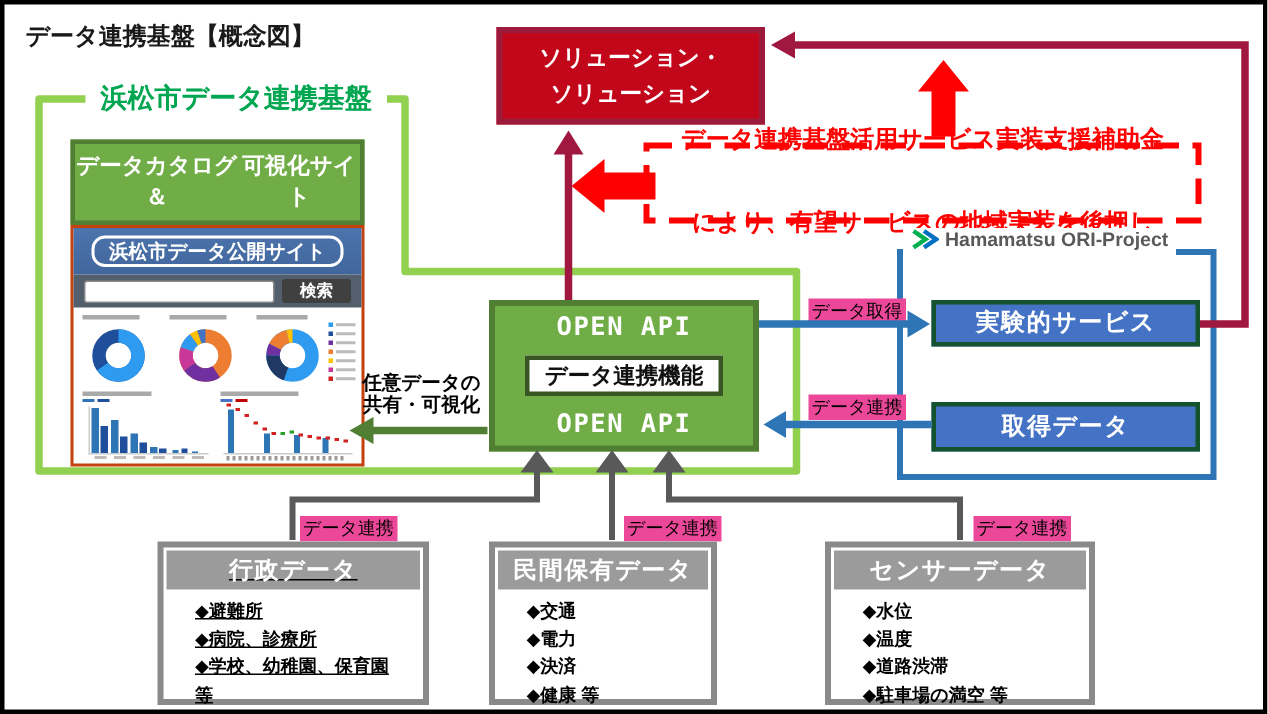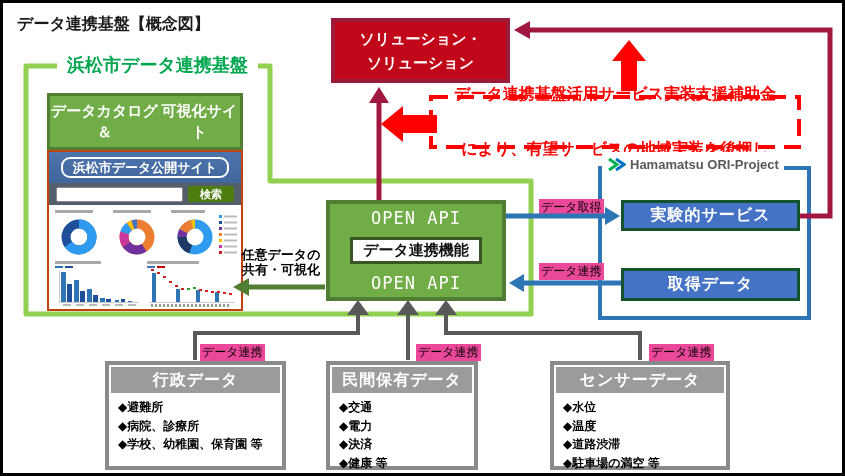--- a/index.html
+++ b/index.html
@@ -17,55 +17,55 @@
 
   #catalog-header{left:44px;top:90px;width:196px;height:57px;background:#70AD47;border:3px solid #507E32;
                   display:flex;flex-direction:row;align-items:center;justify-content:center;
                   color:#fff;font-weight:bold;font-size:15px;line-height:1.35;text-align:center;}
   #site-thumb{left:44px;top:147px;width:196px;height:161px;background:#fff;border:2px solid #c2410c;}
   .thumb-band{height:31px;background:linear-gradient(#4d74ad,#40669c);display:flex;align-items:center;justify-content:center;}
   .site-title{color:#fff;font-weight:bold;font-size:13px;border:2px solid #fff;border-radius:9px;
               padding:0 10px;line-height:1.35;white-space:nowrap;}
   .thumb-search{height:22px;background:#545f6e;display:flex;align-items:center;gap:5px;padding:0 7px;}
   .thumb-input{flex:1;height:13px;border:1px solid #8a8a8a;border-radius:2px;background:#fff;padding:0 3px;font-size:9px;}
-  .thumb-btn{width:46px;height:16px;background:#4d7c0f;color:#fff;font-weight:bold;font-size:11px;
+  .thumb-btn{width:46px;height:16px;background:#404040;color:#fff;font-weight:bold;font-size:11px;
              line-height:16px;text-align:center;border:none;border-radius:2px;padding:0;}
 
   #openapi-box{left:323px;top:197px;width:180px;height:101px;background:#70AD47;border:4px solid #507E32;
                display:flex;flex-direction:column;align-items:center;justify-content:space-between;padding:4px 0;}
-  .oa-label{color:#fff;font-family:"DejaVu Sans Mono","Liberation Mono",monospace;font-weight:normal;
+  .oa-label{color:#fff;font-family:"DejaVu Sans Mono","Liberation Mono",monospace;font-weight:bold;
             font-size:17px;letter-spacing:1px;}
   #oa-inner{background:#fff;border:3px solid #375623;padding:1px 10px;font-weight:bold;font-size:15px;color:#111;}
 
   #newservice-box{left:328px;top:15px;width:179px;height:65px;background:#C3071B;border:4px solid #9C1A3A;
                   display:flex;flex-direction:column;align-items:center;justify-content:center;
                   color:#fff;font-weight:bold;font-size:15px;line-height:1.55;text-align:center;}
   #subsidy-note{left:426px;top:92px;width:372px;height:54px;display:flex;flex-direction:column;
                 align-items:center;justify-content:center;color:#FF0000;font-weight:bold;font-size:16px;
                 line-height:1.55;text-align:center;white-space:nowrap;z-index:2;gap:30px;}
 
   #ori-box{left:595px;top:163px;width:213px;height:154px;border:4px solid #2E75B6;}
-  #ori-label{left:599px;top:149px;height:20px;background:#fff;padding:0 5px;display:flex;align-items:flex-end;
+  #ori-label{left:599px;top:149px;height:20px;background:#fff;padding:0 5px;display:flex;align-items:flex-start;
              gap:4px;font-weight:bold;font-size:13px;color:#595959;z-index:3;white-space:nowrap;}
   .bluebox{left:618px;width:179px;background:#4472C4;border:3px solid #14532d;color:#fff;font-weight:bold;
            font-size:16px;display:flex;align-items:center;justify-content:center;letter-spacing:1px;}
   #exp-box{top:197px;height:31px;}
   #acq-box{top:265px;height:33px;}
 
   .elabel{font-size:12px;color:#000;background:#ec4899;padding:0 2px;z-index:2;white-space:nowrap;}
   #edge-acquire{left:536px;top:196px;}
   #edge-link{left:536px;top:260px;}
   #share-label{left:236px;top:244px;width:84px;text-align:center;font-weight:bold;font-size:13px;
                line-height:1.18;color:#000;z-index:2;}
 
   .src{top:358px;height:109px;border:4px solid #8a8a8a;background:#fff;}
   .src-h{margin:2px;height:26px;background:#9B9B9B;color:#fff;font-weight:bold;font-size:16px;
          display:flex;align-items:center;justify-content:center;letter-spacing:1px;}
-  .src-b{padding:3px 9px;font-weight:bold;font-size:12px;line-height:1.55;color:#000;}
-  #src-gov{left:102px;width:181px;}
+  .src-b{padding:3px 21px;font-weight:bold;font-size:12px;line-height:1.55;color:#000;}
+  #src-gov{left:102px;width:181px;text-decoration:underline;}
   #src-private{left:323px;width:152px;}
   #src-sensor{left:547px;width:180px;}
   .slabel{top:341px;font-size:12px;color:#000;z-index:2;white-space:nowrap;}
   #slabel-gov{left:197px;} #slabel-private{left:413px;} #slabel-sensor{left:646px;}
 </style>
 </head>
 <body>
 
 <div class="stage">
 

